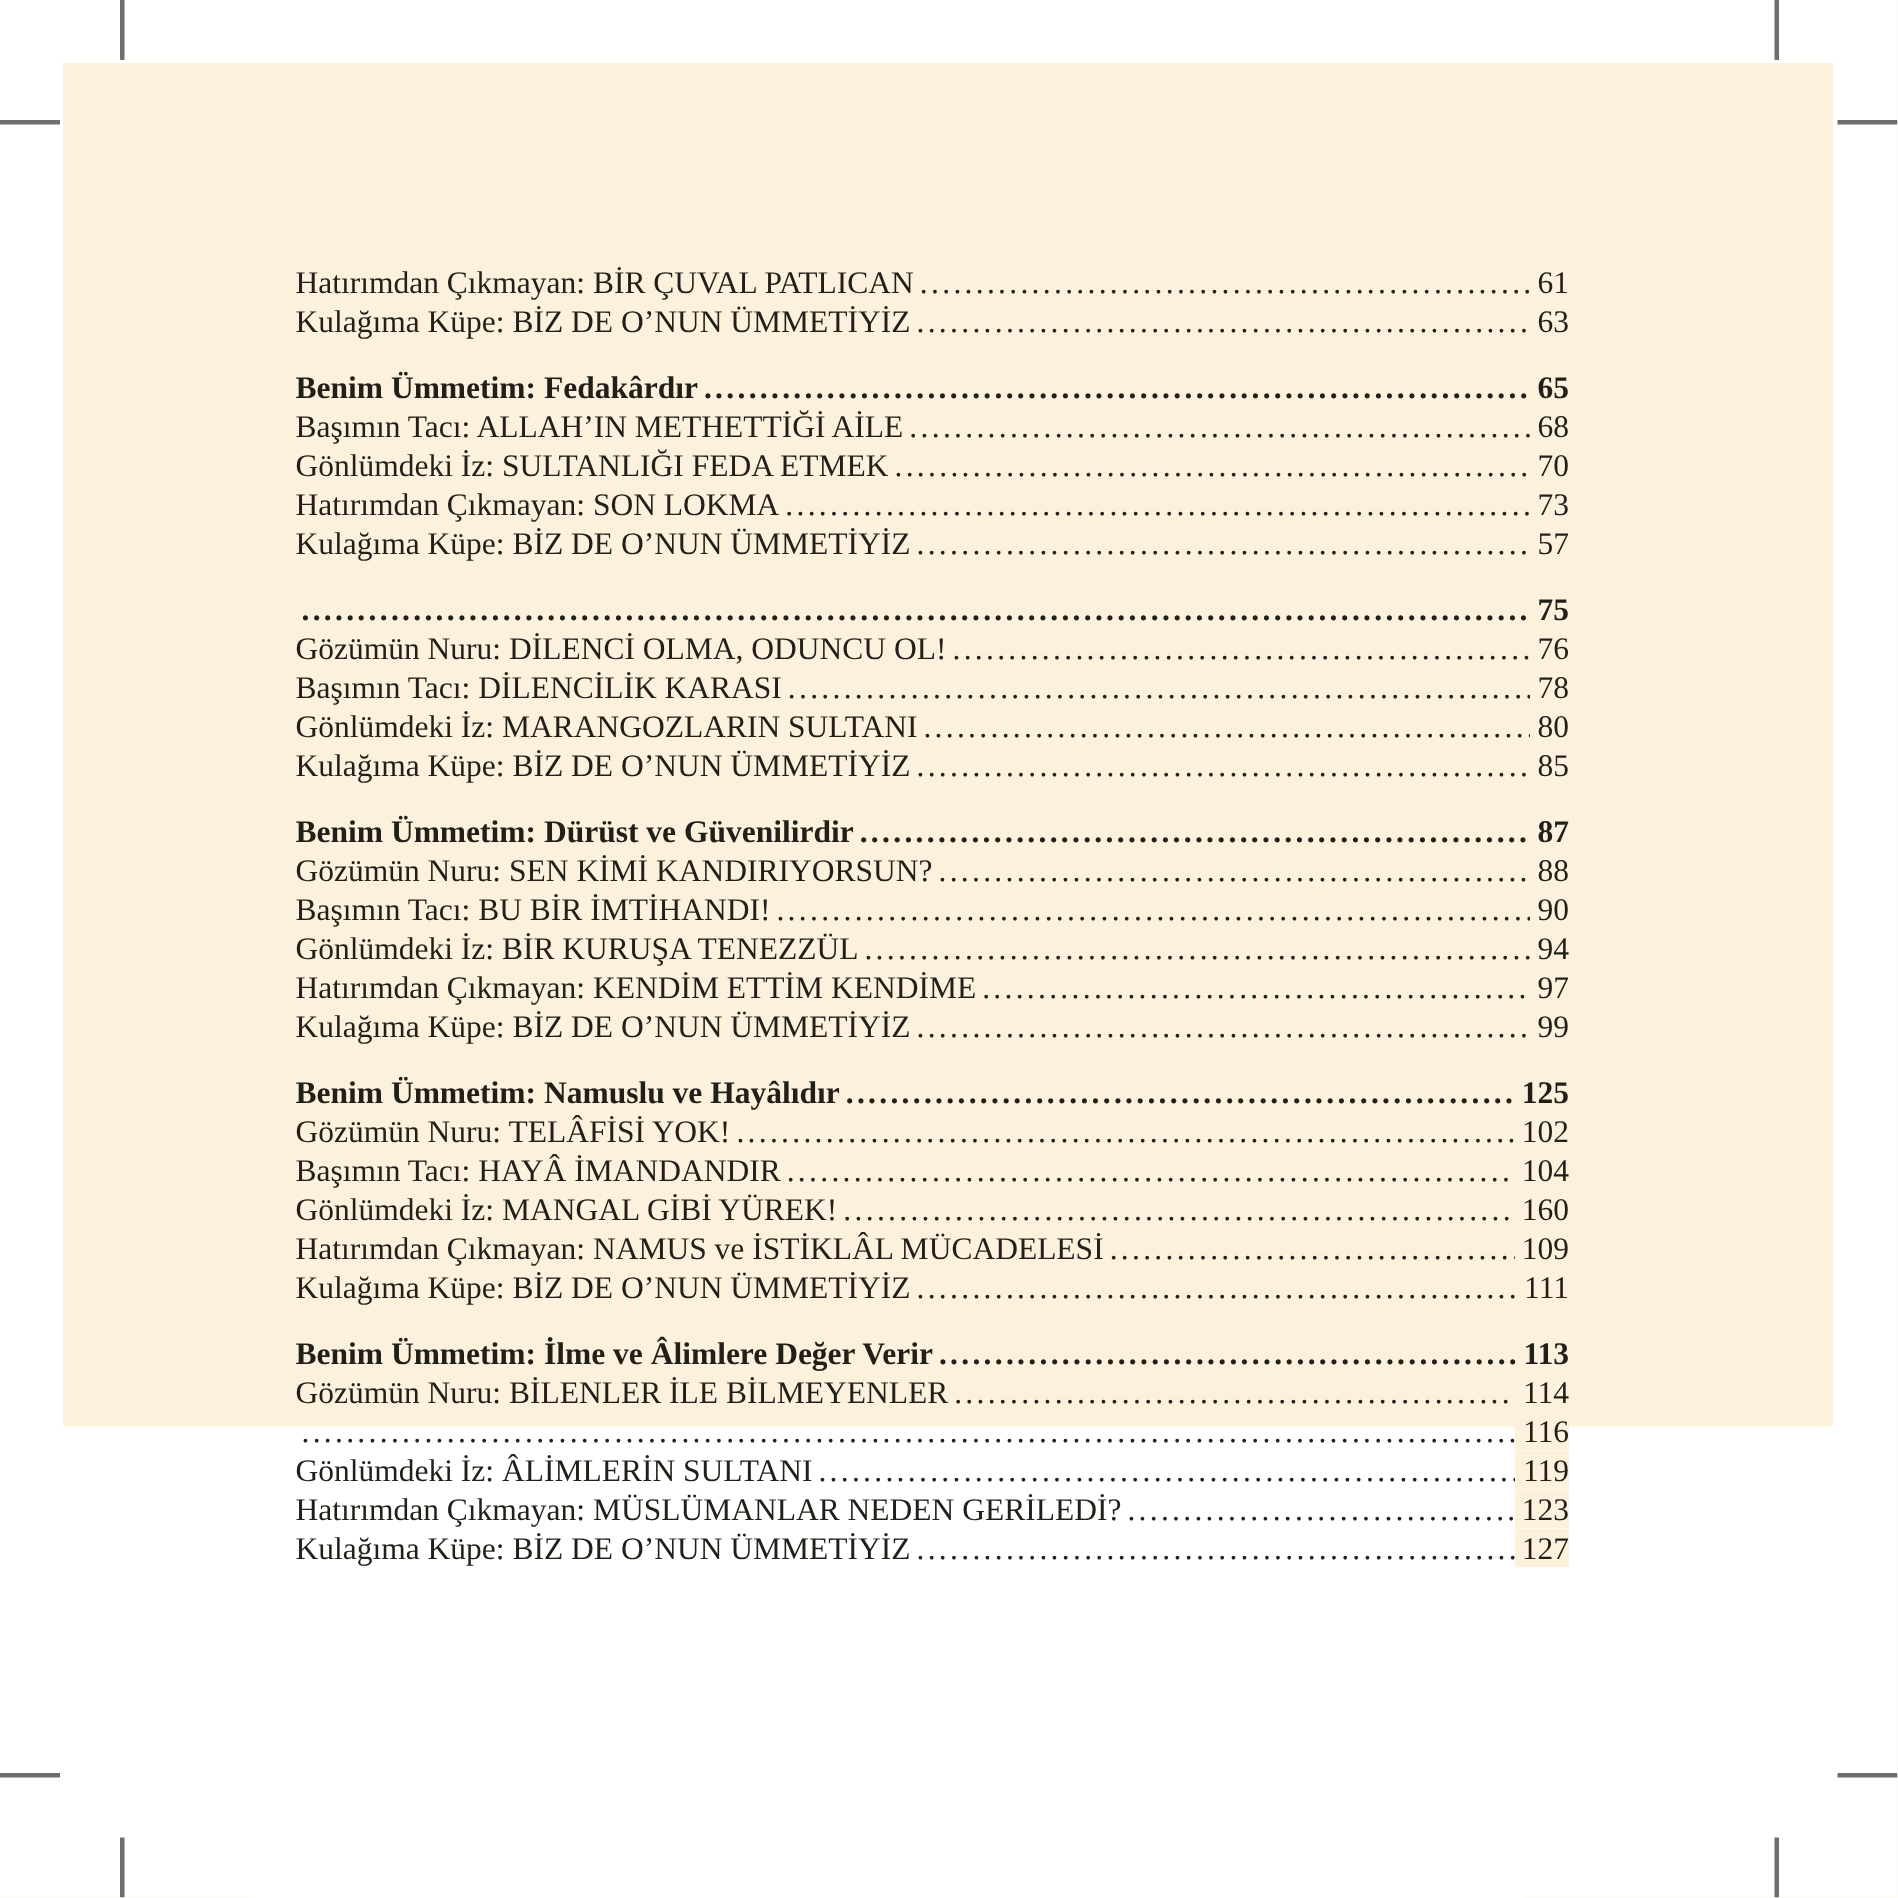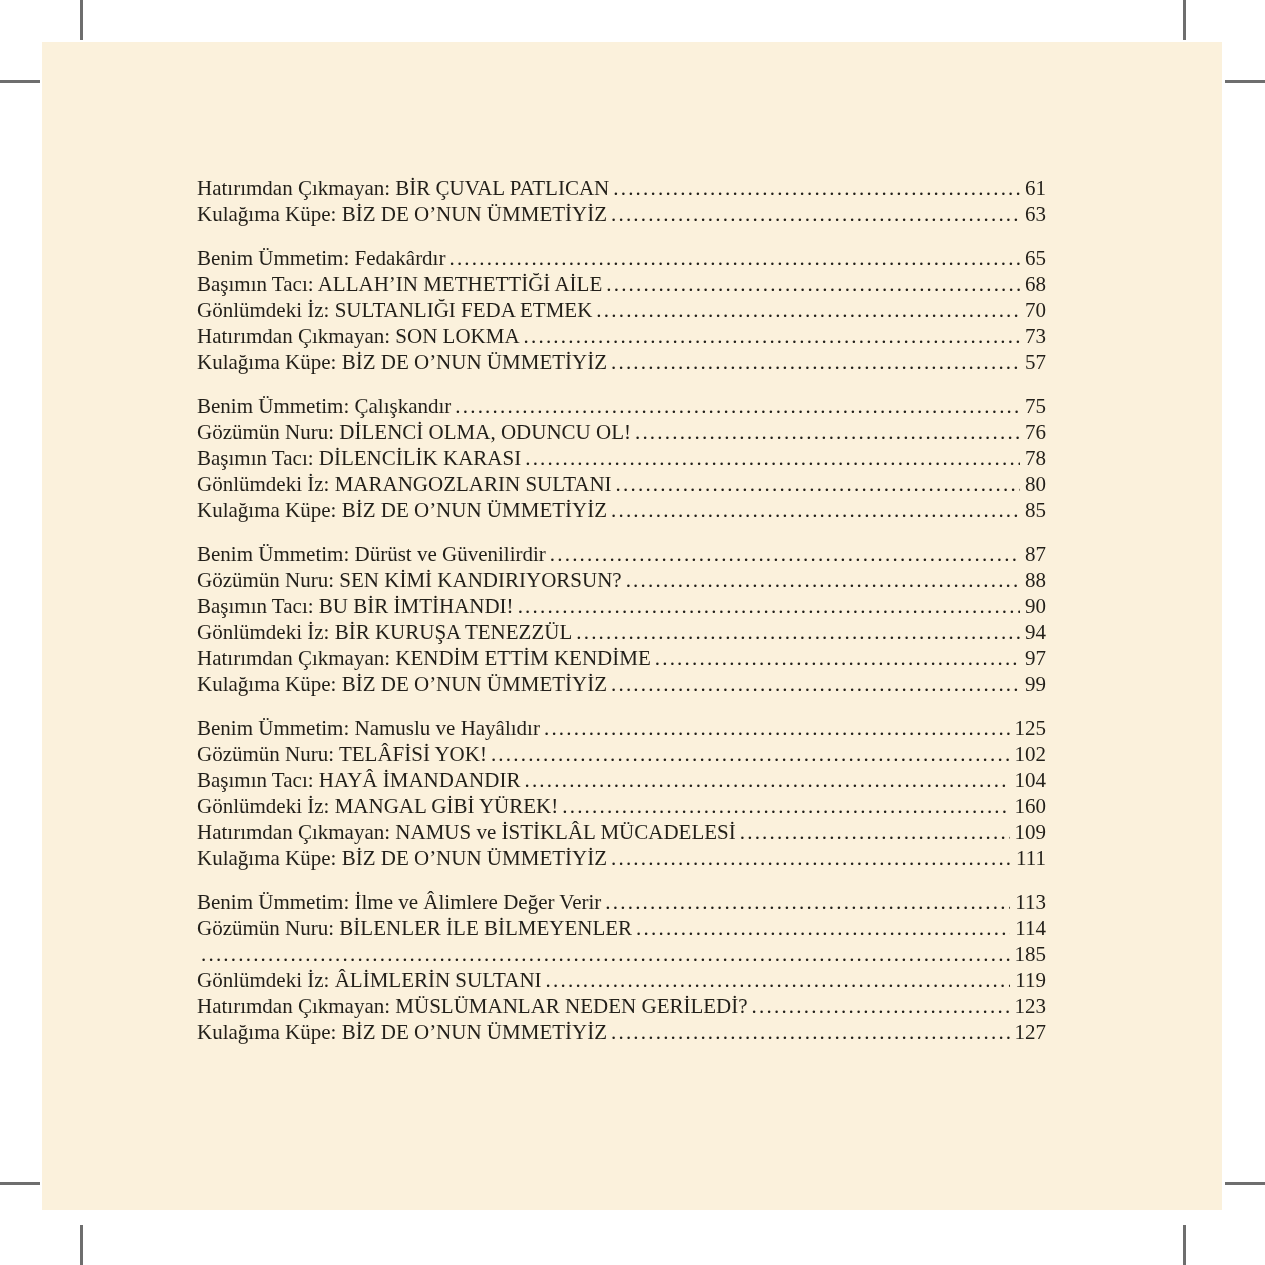--- a/index.html
+++ b/index.html
@@ -10,21 +10,21 @@
   }
   *{box-sizing:border-box;}
   html,body{margin:0;padding:0;}
   body{
     width:1265px;height:1265px;
     background:var(--canvas-bg);
     font-family:"Liberation Serif","DejaVu Serif",serif;
   }
   .canvas{position:relative;width:1265px;height:1265px;background:var(--canvas-bg);overflow:hidden;}
   .page{
-    position:absolute;left:42px;top:42px;width:1180px;height:1168px;
+    position:absolute;left:42px;top:42px;width:1180px;height:909px;
     background:var(--page-bg);
   }
   .crop{position:absolute;background:var(--crop);}
   .crop.v{width:3px;height:40px;}
   .crop.h{width:40px;height:3px;}
   .crop.tl-v{left:80px;top:0;}
   .crop.tl-h{left:0;top:80px;}
   .crop.tr-v{left:1183px;top:0;}
   .crop.tr-h{left:1225px;top:80px;}
   .crop.bl-h{left:0;top:1182px;}
@@ -37,21 +37,21 @@
     color:var(--ink);
     font-size:21px;
   }
   .toc-section{margin-top:18px;}
   .toc-section.first{margin-top:0;}
   .toc-row{
     position:relative;
     height:26px;line-height:26px;
     white-space:nowrap;overflow:hidden;
   }
-  .toc-row.bold{font-weight:normal;text-align:center;}
+  .toc-row.bold{font-weight:bold;text-align:center;}
   .dots{margin-left:4px;}
   .dots::after{
     content:"..................................................................................................................................................................................................................................................................................";
     letter-spacing:2.2px;
   }
   .pagenum{
     position:absolute;right:0;top:0;
     background:var(--page-bg);
     padding-left:5px;
     line-height:26px;
@@ -77,21 +77,21 @@
           <div class="toc-row"><span class="label"><span>Kulağıma Küpe:</span> <span>BİZ DE O’NUN ÜMMETİYİZ</span></span><span class="dots"></span><span class="pagenum">63</span></div>
         </div>
         <div class="toc-section">
           <div class="toc-row bold"><span class="label">Benim Ümmetim: Fedakârdır</span><span class="dots"></span><span class="pagenum">65</span></div>
           <div class="toc-row"><span class="label"><span>Başımın Tacı:</span> <span>ALLAH’IN METHETTİĞİ AİLE</span></span><span class="dots"></span><span class="pagenum">68</span></div>
           <div class="toc-row"><span class="label"><span>Gönlümdeki İz:</span> <span>SULTANLIĞI FEDA ETMEK</span></span><span class="dots"></span><span class="pagenum">70</span></div>
           <div class="toc-row"><span class="label"><span>Hatırımdan Çıkmayan:</span> <span>SON LOKMA</span></span><span class="dots"></span><span class="pagenum">73</span></div>
           <div class="toc-row"><span class="label"><span>Kulağıma Küpe:</span> <span>BİZ DE O’NUN ÜMMETİYİZ</span></span><span class="dots"></span><span class="pagenum">57</span></div>
         </div>
         <div class="toc-section">
-          <div class="toc-row bold"><span class="label">Benim Ümmetim: Çalışkandır</span><span class="dots"></span><span class="pagenum">75</span></div>
+          <div class="toc-row bold"><span class="dots"></span><span class="pagenum">75</span></div>
           <div class="toc-row"><span class="label"><span>Gözümün Nuru:</span> <span>DİLENCİ OLMA, ODUNCU OL!</span></span><span class="dots"></span><span class="pagenum">76</span></div>
           <div class="toc-row"><span class="label"><span>Başımın Tacı:</span> <span>DİLENCİLİK KARASI</span></span><span class="dots"></span><span class="pagenum">78</span></div>
           <div class="toc-row"><span class="label"><span>Gönlümdeki İz:</span> <span>MARANGOZLARIN SULTANI</span></span><span class="dots"></span><span class="pagenum">80</span></div>
           <div class="toc-row"><span class="label"><span>Kulağıma Küpe:</span> <span>BİZ DE O’NUN ÜMMETİYİZ</span></span><span class="dots"></span><span class="pagenum">85</span></div>
         </div>
         <div class="toc-section">
           <div class="toc-row bold"><span class="label">Benim Ümmetim: Dürüst ve Güvenilirdir</span><span class="dots"></span><span class="pagenum">87</span></div>
           <div class="toc-row"><span class="label"><span>Gözümün Nuru:</span> <span>SEN KİMİ KANDIRIYORSUN?</span></span><span class="dots"></span><span class="pagenum">88</span></div>
           <div class="toc-row"><span class="label"><span>Başımın Tacı:</span> <span>BU BİR İMTİHANDI!</span></span><span class="dots"></span><span class="pagenum">90</span></div>
           <div class="toc-row"><span class="label"><span>Gönlümdeki İz:</span> <span>BİR KURUŞA TENEZZÜL</span></span><span class="dots"></span><span class="pagenum">94</span></div>
@@ -102,20 +102,20 @@
           <div class="toc-row bold"><span class="label">Benim Ümmetim: Namuslu ve Hayâlıdır</span><span class="dots"></span><span class="pagenum">125</span></div>
           <div class="toc-row"><span class="label"><span>Gözümün Nuru:</span> <span>TELÂFİSİ YOK!</span></span><span class="dots"></span><span class="pagenum">102</span></div>
           <div class="toc-row"><span class="label"><span>Başımın Tacı:</span> <span>HAYÂ İMANDANDIR</span></span><span class="dots"></span><span class="pagenum">104</span></div>
           <div class="toc-row"><span class="label"><span>Gönlümdeki İz:</span> <span>MANGAL GİBİ YÜREK!</span></span><span class="dots"></span><span class="pagenum">160</span></div>
           <div class="toc-row"><span class="label"><span>Hatırımdan Çıkmayan:</span> <span>NAMUS ve İSTİKLÂL MÜCADELESİ</span></span><span class="dots"></span><span class="pagenum">109</span></div>
           <div class="toc-row"><span class="label"><span>Kulağıma Küpe:</span> <span>BİZ DE O’NUN ÜMMETİYİZ</span></span><span class="dots"></span><span class="pagenum">111</span></div>
         </div>
         <div class="toc-section">
           <div class="toc-row bold"><span class="label">Benim Ümmetim: İlme ve Âlimlere Değer Verir</span><span class="dots"></span><span class="pagenum">113</span></div>
           <div class="toc-row"><span class="label"><span>Gözümün Nuru:</span> <span>BİLENLER İLE BİLMEYENLER</span></span><span class="dots"></span><span class="pagenum">114</span></div>
-          <div class="toc-row"><span class="dots"></span><span class="pagenum">185</span></div>
+          <div class="toc-row"><span class="dots"></span><span class="pagenum">116</span></div>
           <div class="toc-row"><span class="label"><span>Gönlümdeki İz:</span> <span>ÂLİMLERİN SULTANI</span></span><span class="dots"></span><span class="pagenum">119</span></div>
           <div class="toc-row"><span class="label"><span>Hatırımdan Çıkmayan:</span> <span>MÜSLÜMANLAR NEDEN GERİLEDİ?</span></span><span class="dots"></span><span class="pagenum">123</span></div>
           <div class="toc-row"><span class="label"><span>Kulağıma Küpe:</span> <span>BİZ DE O’NUN ÜMMETİYİZ</span></span><span class="dots"></span><span class="pagenum">127</span></div>
         </div>
       </div>
   </div>
 </div>
 
 </body></html>

